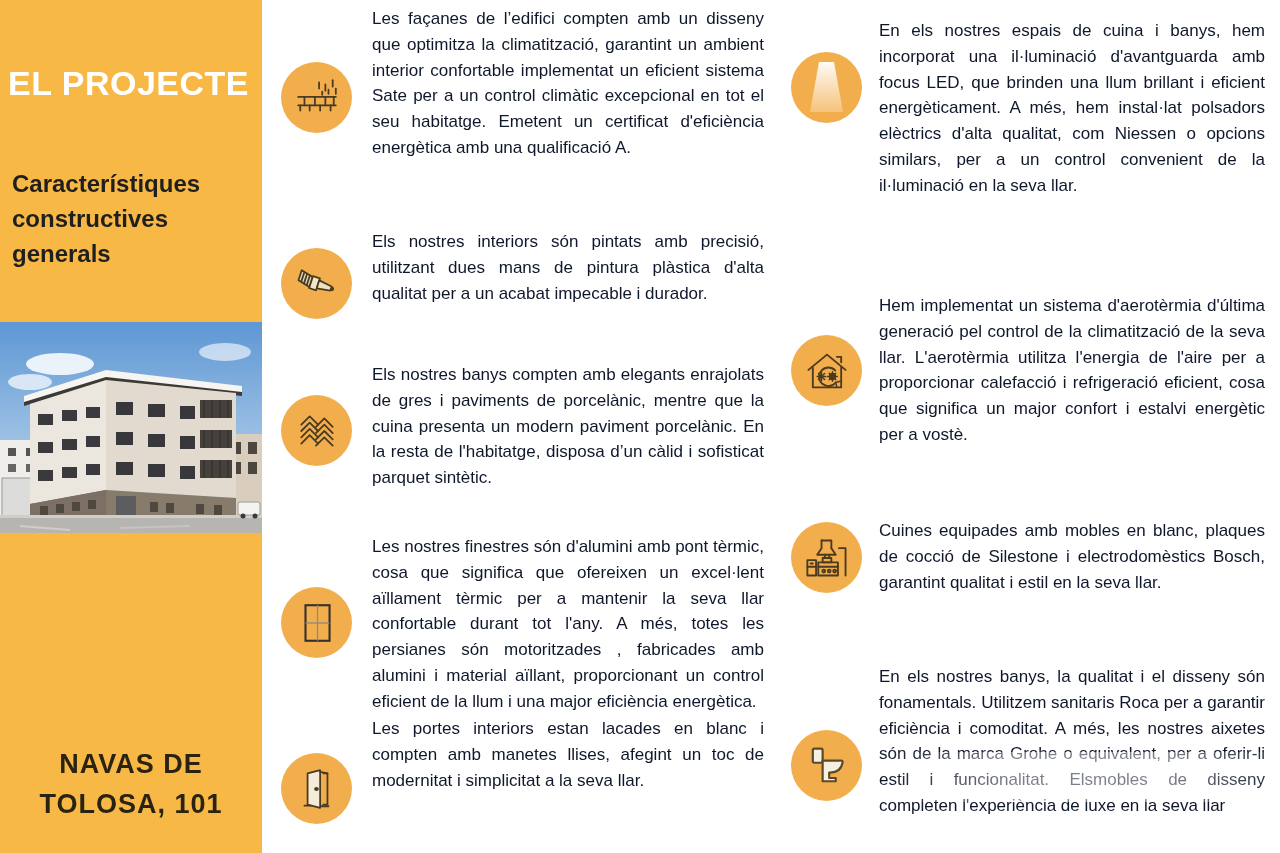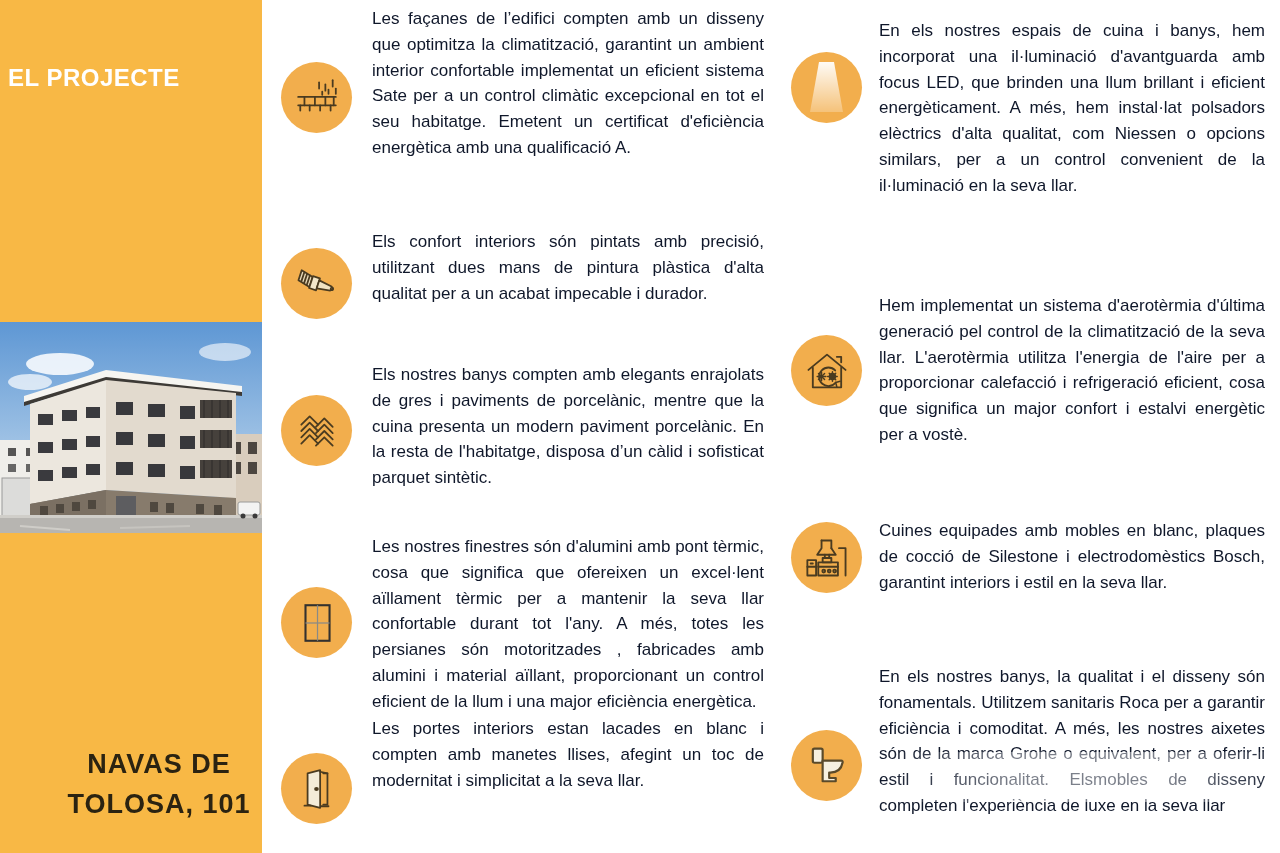--- a/index.html
+++ b/index.html
@@ -1,27 +1,27 @@
 <!DOCTYPE html>
 <html><head>
 <meta charset="utf-8">
 <style>
   html,body{margin:0;padding:0;background:#ffffff;}
   .stage{position:relative;width:1280px;height:853px;background:#ffffff;overflow:hidden;
          font-family:"Liberation Sans", sans-serif;}
   
   .sidebar{position:absolute;left:0;top:0;width:262px;height:853px;background:#F8B845;}
   .side-title{position:absolute;left:8px;top:64px;width:252px;margin:0;
-              font-size:24px;font-weight:600;letter-spacing:.5px;color:#ffffff;white-space:nowrap;}
+              font-size:34px;font-weight:600;letter-spacing:.5px;color:#ffffff;white-space:nowrap;}
   .side-sub{position:absolute;left:12px;top:166px;width:230px;margin:0;
             font-size:24px;font-weight:700;line-height:35px;color:#1f1f1f;}
   .photo{position:absolute;left:0;top:322px;width:262px;height:211px;overflow:hidden;}
   .photo svg{display:block;}
   .address{position:absolute;left:0;top:744px;width:262px;text-align:center;
-           font-size:27px;font-weight:700;letter-spacing:1px;line-height:40px;color:#2b2311;margin-left:28px;}
+           font-size:27px;font-weight:700;letter-spacing:1px;line-height:40px;color:#2b2311;}
   
   .circle{position:absolute;width:71px;height:71px;border-radius:50%;background:#F2AE4D;
           display:flex;align-items:center;justify-content:center;}
   .para{position:absolute;margin:0;font-size:17px;line-height:25.8px;color:#0f172a;
         text-align:justify;}
   .col-l .para{left:372px;width:392px;}
   .col-l .circle{left:281px;}
   .col-r .para{left:879px;width:386px;}
   .col-r .circle{left:791px;}
   .fade-overlay{position:absolute;left:879px;top:752px;width:386px;height:50px;
@@ -30,20 +30,21 @@
   .ic{stroke:#4a3b20;fill:none;stroke-width:1.7;stroke-linecap:round;stroke-linejoin:round;}
   .ic2{stroke:#33312f;fill:none;stroke-width:2;}
 </style>
 </head>
 <body>
 
 <div class="stage">
 
   <aside class="sidebar">
     <h1 class="side-title">EL PROJECTE</h1>
+    <h2 class="side-sub">Característiques constructives generals</h2>
 
     <div class="photo">
       <svg width="262" height="211" viewBox="0 0 262 211" xmlns="http://www.w3.org/2000/svg">
         <defs>
           <linearGradient id="sky" x1="0" y1="0" x2="0" y2="1">
             <stop offset="0" stop-color="#5e97d4"></stop>
               <stop offset=".55" stop-color="#9cc0e4"></stop>
               <stop offset="1" stop-color="#d8e6f1"></stop>
           </linearGradient>
           <linearGradient id="beam" x1="0" y1="0" x2="0" y2="1">
@@ -178,21 +179,21 @@
         <polygon points="4,14 16,17 16,27 4,24" fill="#e8d9b8"></polygon>
         <line x1="7" y1="15" x2="7" y2="24"></line>
             <line x1="10" y1="15.6" x2="10" y2="25"></line>
             <line x1="13" y1="16.3" x2="13" y2="26"></line>
         <rect x="16" y="16" width="7" height="12" fill="#f2e6c9"></rect>
         <path d="M23 18 L36 20 Q39 22 36 24 L23 26 Z" fill="#efe2c2"></path>
         <circle cx="37" cy="22" r="1.2"></circle>
       </g>
         </svg>
     </span>
-    <p class="para" style="top:229px">Els confort interiors són pintats amb precisió, utilitzant dues mans de pintura plàstica d'alta qualitat per a un acabat impecable i durador.</p>
+    <p class="para" style="top:229px">Els nostres interiors són pintats amb precisió, utilitzant dues mans de pintura plàstica d'alta qualitat per a un acabat impecable i durador.</p>
 
     <span class="circle" style="top:395px">
       <svg width="46" height="46" viewBox="0 0 44 44">
           <g class="ic" stroke-width="1.5">
         <path d="M7 16 l8 -8 l8 8"></path>
             <path d="M7 22 l8 -8 l8 8"></path>
             <path d="M7 28 l8 -8 l8 8"></path>
             <path d="M7 34 l8 -8 l8 8"></path>
         <path d="M21 18 l8 -8 l8 8"></path>
             <path d="M21 24 l8 -8 l8 8"></path>
@@ -281,21 +282,21 @@
         <path d="M18 22 h8 v4 h-8 z"></path>
             <line x1="20" y1="19" x2="20" y2="22"></line>
             <line x1="24" y1="19" x2="24" y2="22"></line>
         <path d="M4 24 h8 v14 h-8 z"></path>
             <line x1="4" y1="30" x2="12" y2="30"></line>
             <line x1="7" y1="27" x2="9" y2="27"></line>
         <path d="M33 13 h6 v25"></path>
       </g>
         </svg>
     </span>
-    <p class="para" style="top:518px">Cuines equipades amb mobles en blanc, plaques de cocció de Silestone i electrodomèstics Bosch, garantint interiors i estil en la seva llar.</p>
+    <p class="para" style="top:518px">Cuines equipades amb mobles en blanc, plaques de cocció de Silestone i electrodomèstics Bosch, garantint qualitat i estil en la seva llar.</p>
 
     <span class="circle" style="top:730px">
       <svg width="48" height="48" viewBox="0 0 44 44">
           <g stroke="#5a4a2a" stroke-width="2" fill="#f6f0e0" stroke-linejoin="round">
         <rect x="9" y="6" width="9" height="13" rx="1.5"></rect>
         <path d="M18 17 h17 c1 0 1.5 .8 1.3 1.8 c-1 5.5 -5 9.2 -11.3 9.2 h-1 v5 h6 v3 h-12 z"></path>
       </g>
         </svg>
     </span>
     <p class="para" style="top:664px">En els nostres banys, la qualitat i el disseny són fonamentals. Utilitzem sanitaris Roca per a garantir eficiència i comoditat. A més, les nostres aixetes són de la marca Grohe o equivalent, per a oferir-li estil i funcionalitat. Elsmobles de disseny completen l'experiència de luxe en la seva llar</p>

